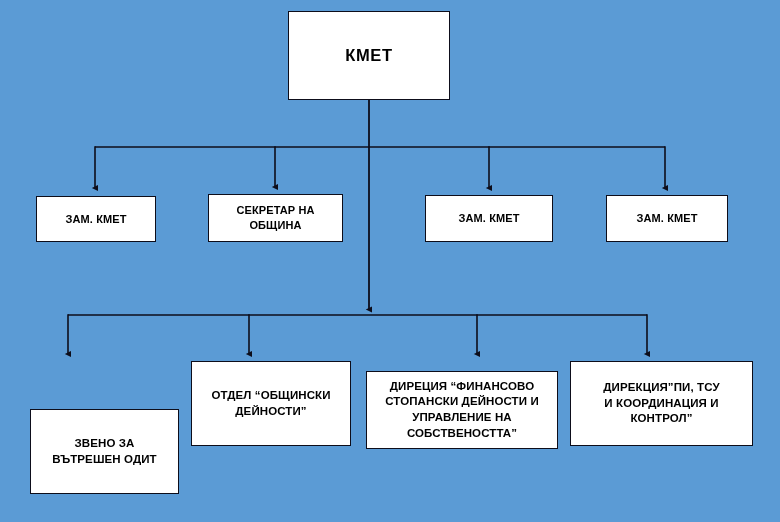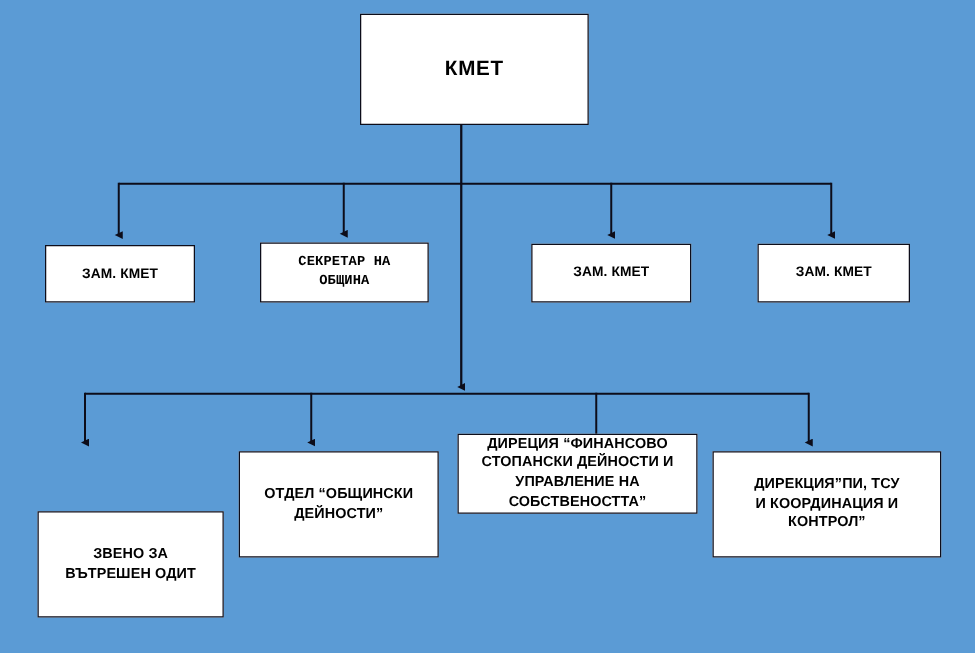--- a/index.html
+++ b/index.html
@@ -83,29 +83,29 @@
 
     <g>
       <line x1="68" y1="315" x2="647" y2="315" stroke="#0d0d1a" stroke-width="1.6"></line>
       <line x1="68" y1="314.2" x2="68" y2="354" stroke="#0d0d1a" stroke-width="1.6" marker-end="url(#arrowhead)"></line>
       <line x1="249" y1="314.2" x2="249" y2="354" stroke="#0d0d1a" stroke-width="1.6" marker-end="url(#arrowhead)"></line>
       <line x1="477" y1="314.2" x2="477" y2="354" stroke="#0d0d1a" stroke-width="1.6" marker-end="url(#arrowhead)"></line>
       <line x1="647" y1="314.2" x2="647" y2="354" stroke="#0d0d1a" stroke-width="1.6" marker-end="url(#arrowhead)"></line>
     </g>
   </svg>
 
-  <div class="node-box root-node" style="left:288px; top:11px; width:183px; height:89px;">
+  <div class="node-box root-node" style="left:288px; top:11px; width:162px; height:89px;">
     <span class="node-label">КМЕТ</span>
   </div>
 
   <div class="node-box level2-node" style="left:36px; top:196px; width:120px; height:46px;">
     <span class="node-label">ЗАМ. КМЕТ</span>
   </div>
 
-  <div class="node-box level2-node" style="left:208px; top:194px; width:135px; height:48px;font-family:Liberation Mono, monospace;">
+  <div class="node-box level2-node" style="left:208px; top:194px; width:135px; height:48px;">
     <span class="node-label">СЕКРЕТАР НА
 ОБЩИНА</span>
   </div>
 
   <div class="node-box level2-node" style="left:425px; top:195px; width:128px; height:47px;">
     <span class="node-label">ЗАМ. КМЕТ</span>
   </div>
 
   <div class="node-box level2-node" style="left:606px; top:195px; width:122px; height:47px;">
     <span class="node-label">ЗАМ. КМЕТ</span>
@@ -114,21 +114,21 @@
   <div class="node-box level3-node" style="left:30px; top:361px; width:149px; height:85px;margin-top:48px;">
     <span class="node-label">ЗВЕНО ЗА
 ВЪТРЕШЕН ОДИТ</span>
   </div>
 
   <div class="node-box level3-node" style="left:191px; top:361px; width:160px; height:85px;">
     <span class="node-label">ОТДЕЛ “ОБЩИНСКИ
 ДЕЙНОСТИ”</span>
   </div>
 
-  <div class="node-box level3-node" style="left:366px; top:347px; width:192px; height:64px;">
+  <div class="node-box level3-node" style="left:366px; top:371px; width:192px; height:78px;">
     <span class="node-label">ДИРЕЦИЯ “ФИНАНСОВО
 СТОПАНСКИ ДЕЙНОСТИ И
 УПРАВЛЕНИЕ НА
 СОБСТВЕНОСТТА”</span>
   </div>
 
   <div class="node-box level3-node" style="left:570px; top:361px; width:183px; height:85px;">
     <span class="node-label">ДИРЕКЦИЯ”ПИ, ТСУ
 И КООРДИНАЦИЯ И
 КОНТРОЛ”</span>

